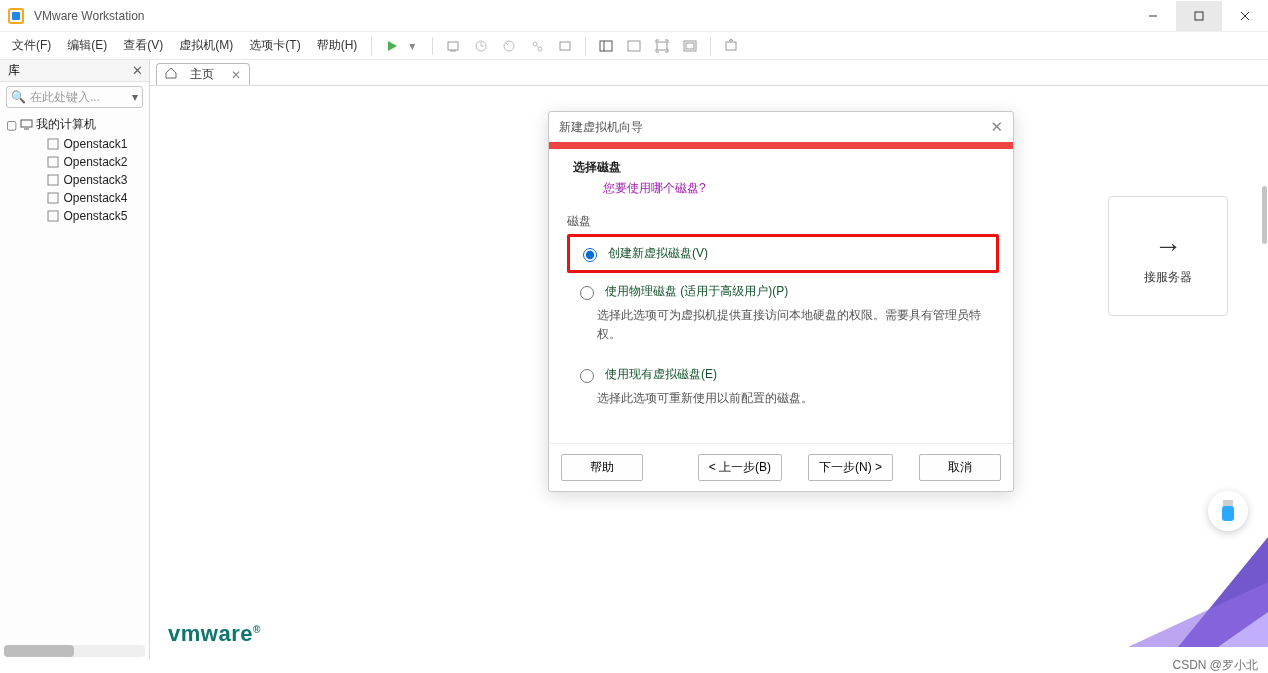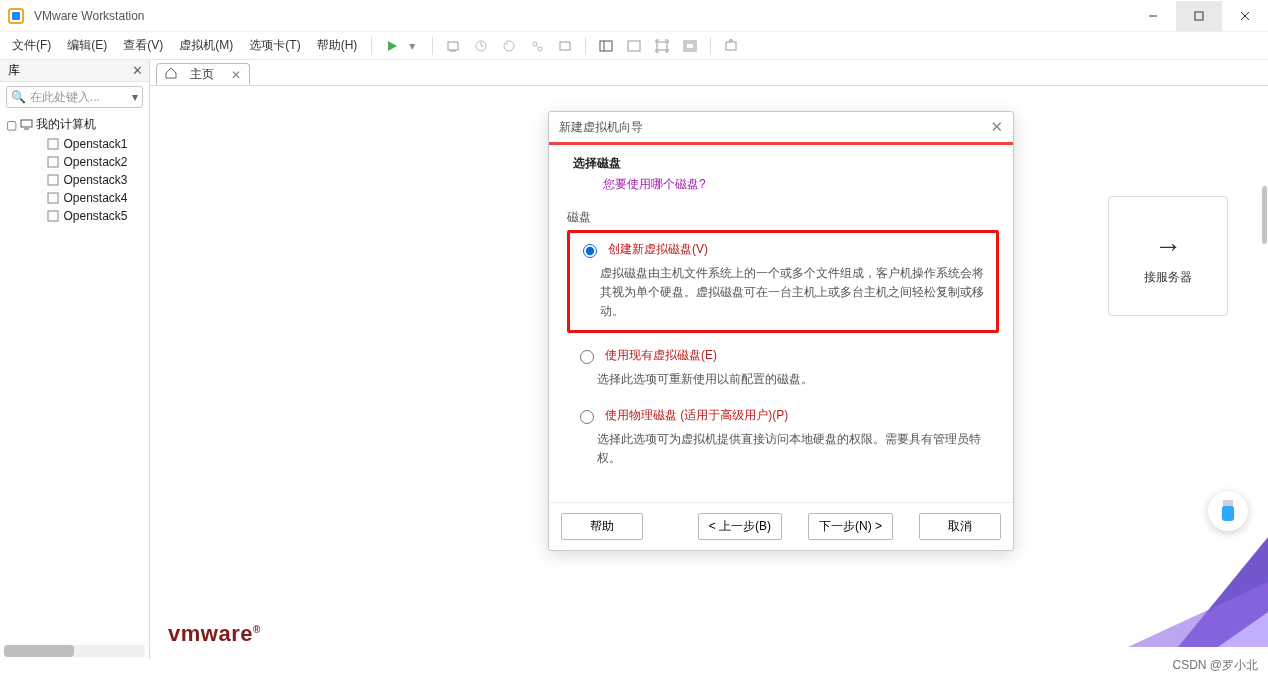--- a/index.html
+++ b/index.html
@@ -43,39 +43,39 @@
   .tab .x { font-size:12px; color:#888; margin-left:4px; }
 
   .canvas { position:relative; height:calc(100% - 26px); }
 
   
   .tile { position:absolute; top:110px; right:40px; width:120px; height:120px; border:1px solid #dcdcdc; border-radius:4px; display:flex; flex-direction:column; align-items:center; justify-content:center; font-size:12px; color:#333;}
   .tile .arrow { font-size:28px; color:#333; }
 
   
   .dialog { position:absolute; left:398px; top:25px; width:466px; border:1px solid #c9c9c9; border-radius:3px; background:#fff; box-shadow:0 4px 18px rgba(0,0,0,.15);}
-  .dialog .dtitle { display:flex; align-items:center; justify-content:space-between; padding:6px 10px; font-size:12px; color:#555; border-bottom:3px solid #ef4444;}
+  .dialog .dtitle { display:flex; align-items:center; justify-content:space-between; padding:6px 10px; font-size:12px; color:#555; border-bottom:7px solid #ef4444;}
   .dialog .dtitle .x { color:#888; font-size:15px; }
   .dialog .dhead { padding:10px 24px 10px 24px; }
   .dialog .dhead .h1 { font-size:12px; font-weight:700; color:#222;}
   .dialog .dhead .h2 { font-size:12px; color:#a21caf; padding:4px 0 0 30px;}
   .dialog .dbody { padding:6px 14px 26px 18px; }
   .dialog .grp-label { font-size:12px; color:#555; margin-bottom:4px;}
   .option { padding:8px 10px 8px 8px; border-radius:2px;}
   .option.red { border:3px solid #e11; }
   .option .row { display:flex; align-items:center; gap:8px;}
   .option input[type=radio]{ accent-color:#0a6bd6; width:14px; height:14px;}
-  .option .ot { font-size:12px; color:#b91c1c;}
+  .option .ot { font-size:12px; color:#14532d;}
   .option .desc { font-size:12px; color:#555; padding:6px 0 0 22px; line-height:1.6;}
   .dialog .dfoot { display:flex; gap:26px; padding:10px 12px; border-top:1px solid #eee;}
   .dialog .dfoot .btn { border:1px solid #b8b8b8; background:#fefefe; font-size:12px; padding:4px 10px; border-radius:2px; min-width:82px; text-align:center;}
   .dialog .dfoot .spacer { flex:1; }
 
   
-  .vmlogo { position:absolute; left:18px; bottom:14px; font-size:22px; letter-spacing:.5px; color:#7f1d1d; font-weight:600;}
+  .vmlogo { position:absolute; left:18px; bottom:14px; font-size:22px; letter-spacing:.5px; color:#0f766e; font-weight:600;}
   .vmlogo sup { font-size:10px; }
 
   .bottom-strip { position:absolute; left:0; bottom:0; width:100%; height:14px; display:flex; align-items:center; justify-content:flex-end; background:#fff; }
   .signature { position:absolute; right:10px; bottom:-1px; font-size:12px; color:#737373;}
   .decor { position:absolute; right:0; bottom:14px; width:160px; height:120px; pointer-events:none; }
   .usb-badge { position:absolute; right:20px; bottom:130px; width:40px; height:40px; border-radius:50%; background:#fff; box-shadow:0 2px 8px rgba(0,0,0,.2); display:flex; align-items:center; justify-content:center; color:#16a3ff;}
   .right-scroll-ind { position:absolute; right:1px; top:100px; width:5px; height:58px; border-radius:3px; background:#c4c4c4;}
 </style>
 </head>
 <body>
@@ -289,38 +289,37 @@
           <div class="h2">您要使用哪个磁盘?</div>
         </div>
         <div class="dbody">
           <div class="grp-label">磁盘</div>
 
           <div class="option red">
             <label class="row">
               <input type="radio" name="disk" checked="" style="">
               <span class="ot">创建新虚拟磁盘(V)</span>
             </label>
-            <div class="desc">虚拟磁盘由主机文件系统上的一个或多个文件组成，客户机操作系统会将其视为单个硬盘。虚拟磁盘可在一台主机上或多台主机之间轻松复制或移动。</div>
+          </div>
+
+          <div class="option" style="margin-top:2px">
+            <label class="row">
+              <input type="radio" name="disk" style="">
+              <span class="ot">使用物理磁盘 (适用于高级用户)(P)</span>
+            </label>
+            <div class="desc">选择此选项可为虚拟机提供直接访问本地硬盘的权限。需要具有管理员特权。</div>
           </div>
 
           <div class="option" style="margin-top:6px">
             <label class="row">
               <input type="radio" name="disk" style="">
               <span class="ot">使用现有虚拟磁盘(E)</span>
             </label>
             <div class="desc">选择此选项可重新使用以前配置的磁盘。</div>
           </div>
-
-          <div class="option" style="margin-top:2px">
-            <label class="row">
-              <input type="radio" name="disk" style="">
-              <span class="ot">使用物理磁盘 (适用于高级用户)(P)</span>
-            </label>
-            <div class="desc">选择此选项可为虚拟机提供直接访问本地硬盘的权限。需要具有管理员特权。</div>
-          </div>
         </div>
         <div class="dfoot">
           <div class="btn">帮助</div>
           <div class="spacer"></div>
           <div class="btn">&lt; 上一步(B)</div>
           <div class="btn">下一步(N) &gt;</div>
           <div class="btn">取消</div>
         </div>
       </div>
 

